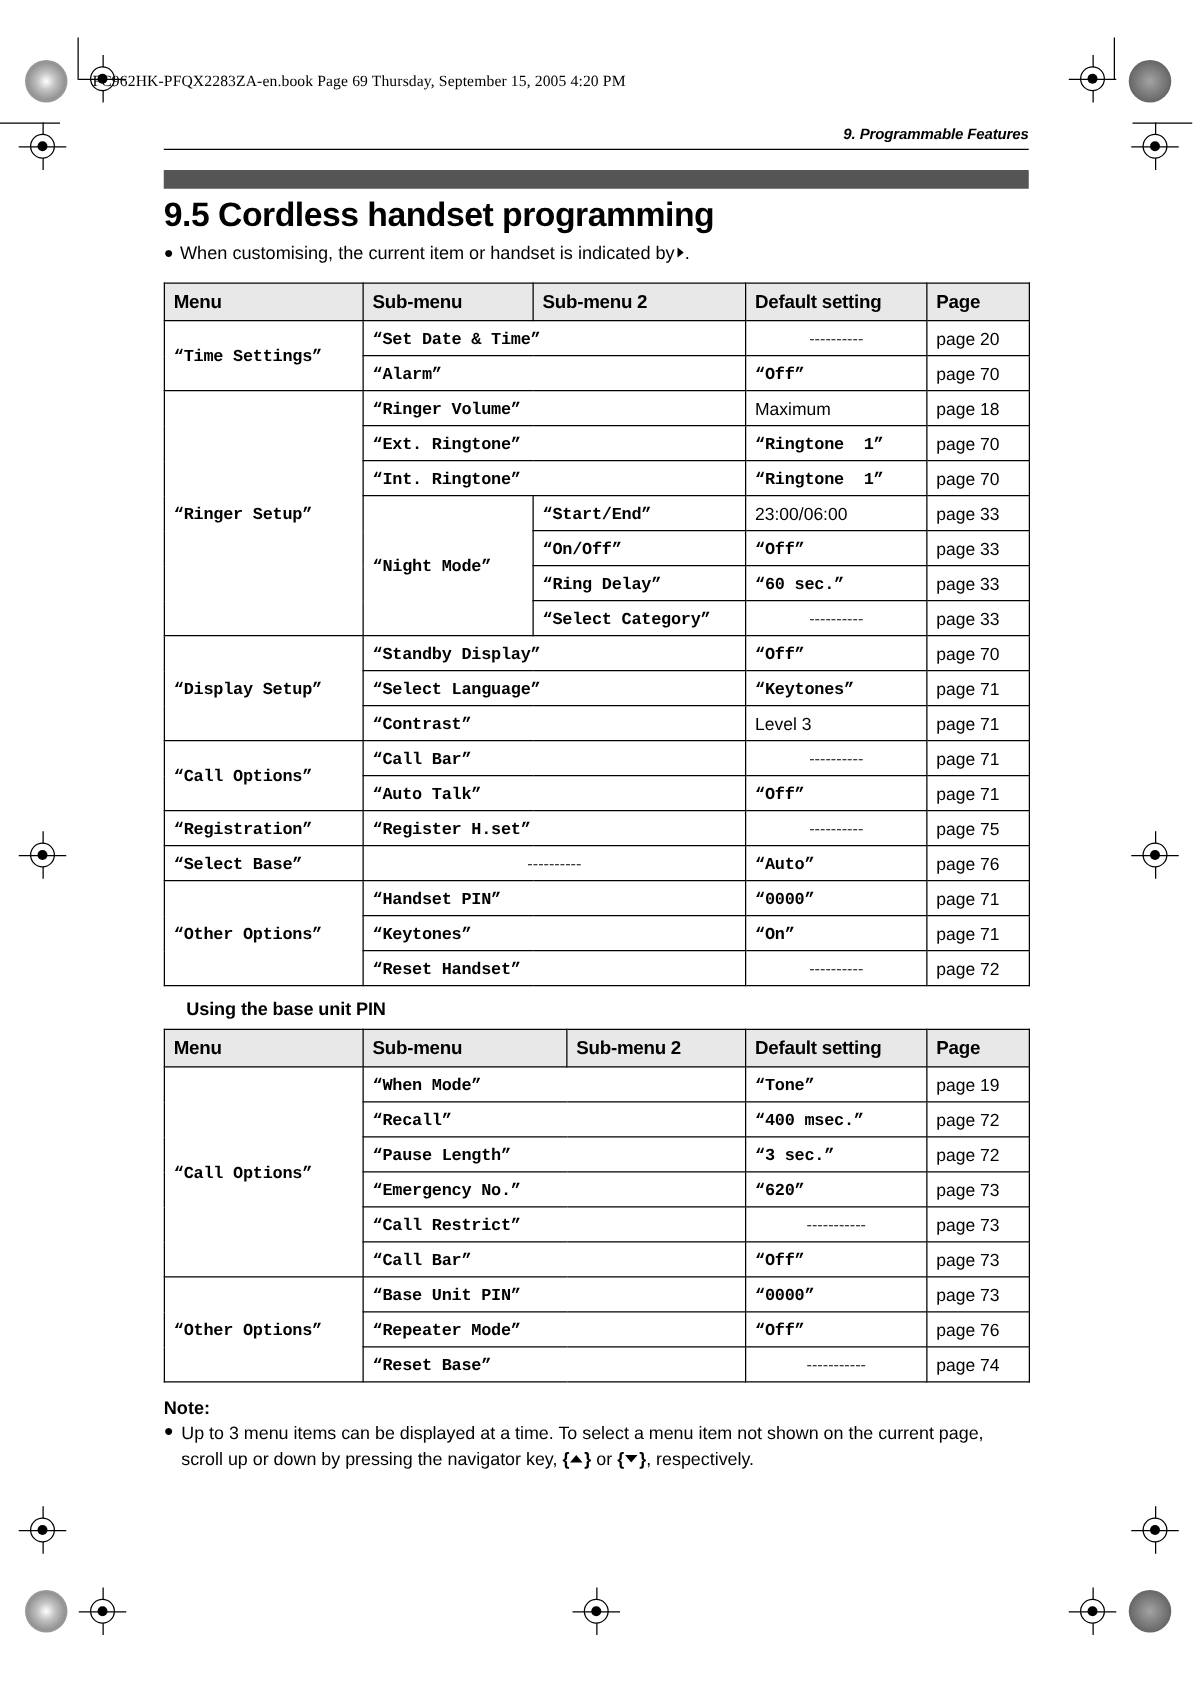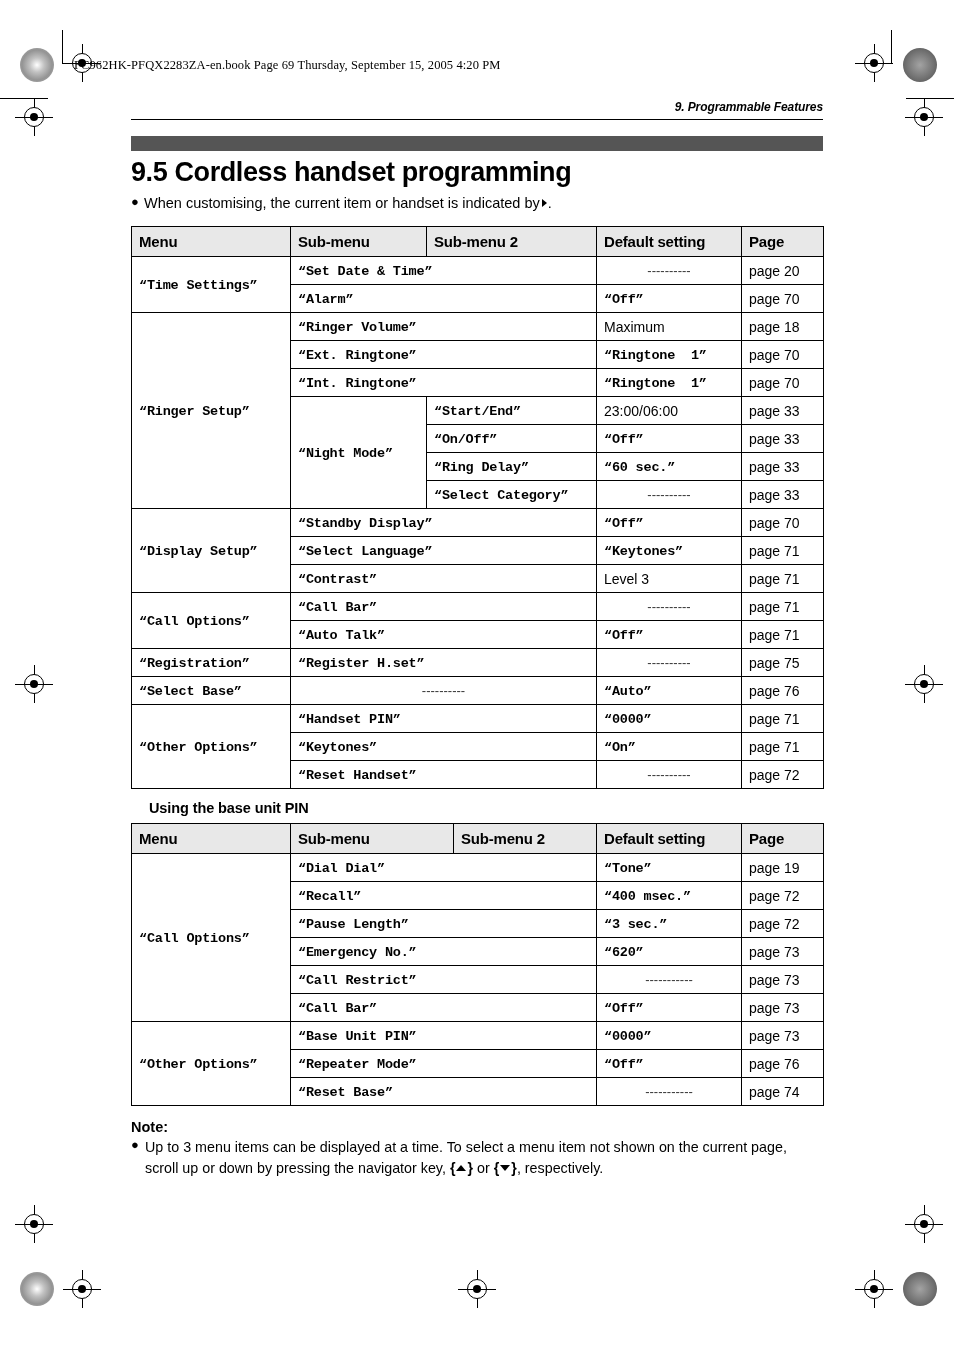--- a/index.html
+++ b/index.html
@@ -476,21 +476,21 @@
           <th>Menu</th>
           <th>Sub-menu</th>
           <th>Sub-menu 2</th>
           <th>Default setting</th>
           <th>Page</th>
         </tr>
       </thead>
       <tbody id="t2body">
           <tr>
             <td rowspan="6"><span class="mono">“Call Options”</span></td>
-            <td colspan="2"><span class="mono">“Dial Dial”</span></td>
+            <td colspan="2"><span class="mono">“When Mode”</span></td>
             <td><span class="mono">“Tone”</span></td>
             <td><span class="prop">page 19</span></td>
           </tr>
           <tr>
             <td colspan="2"><span class="mono">“Recall”</span></td>
             <td><span class="mono">“400 msec.”</span></td>
             <td><span class="prop">page 72</span></td>
           </tr>
           <tr>
             <td colspan="2"><span class="mono">“Pause Length”</span></td>

